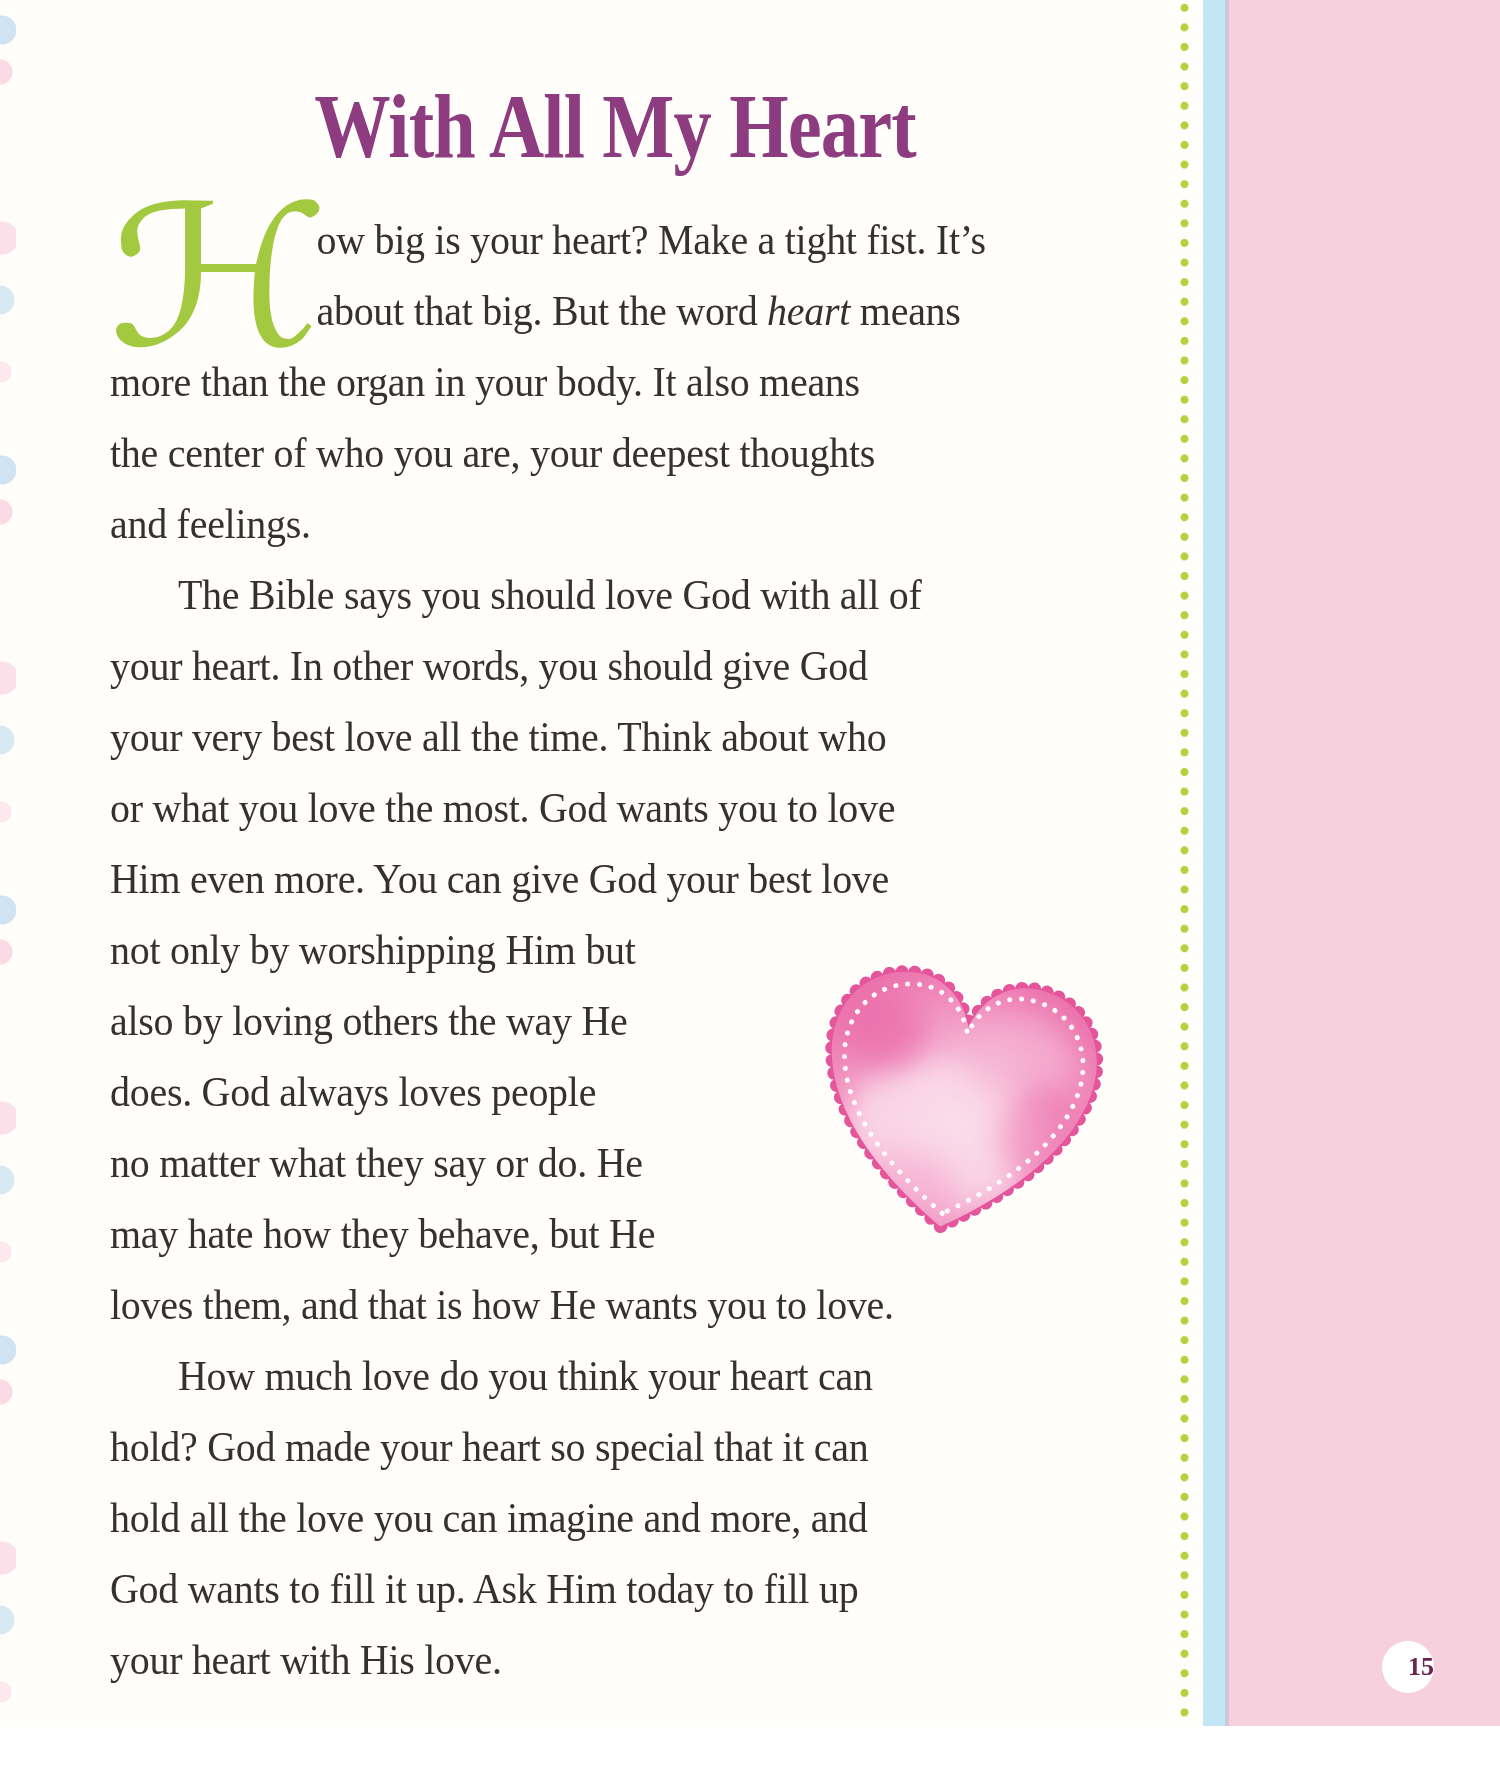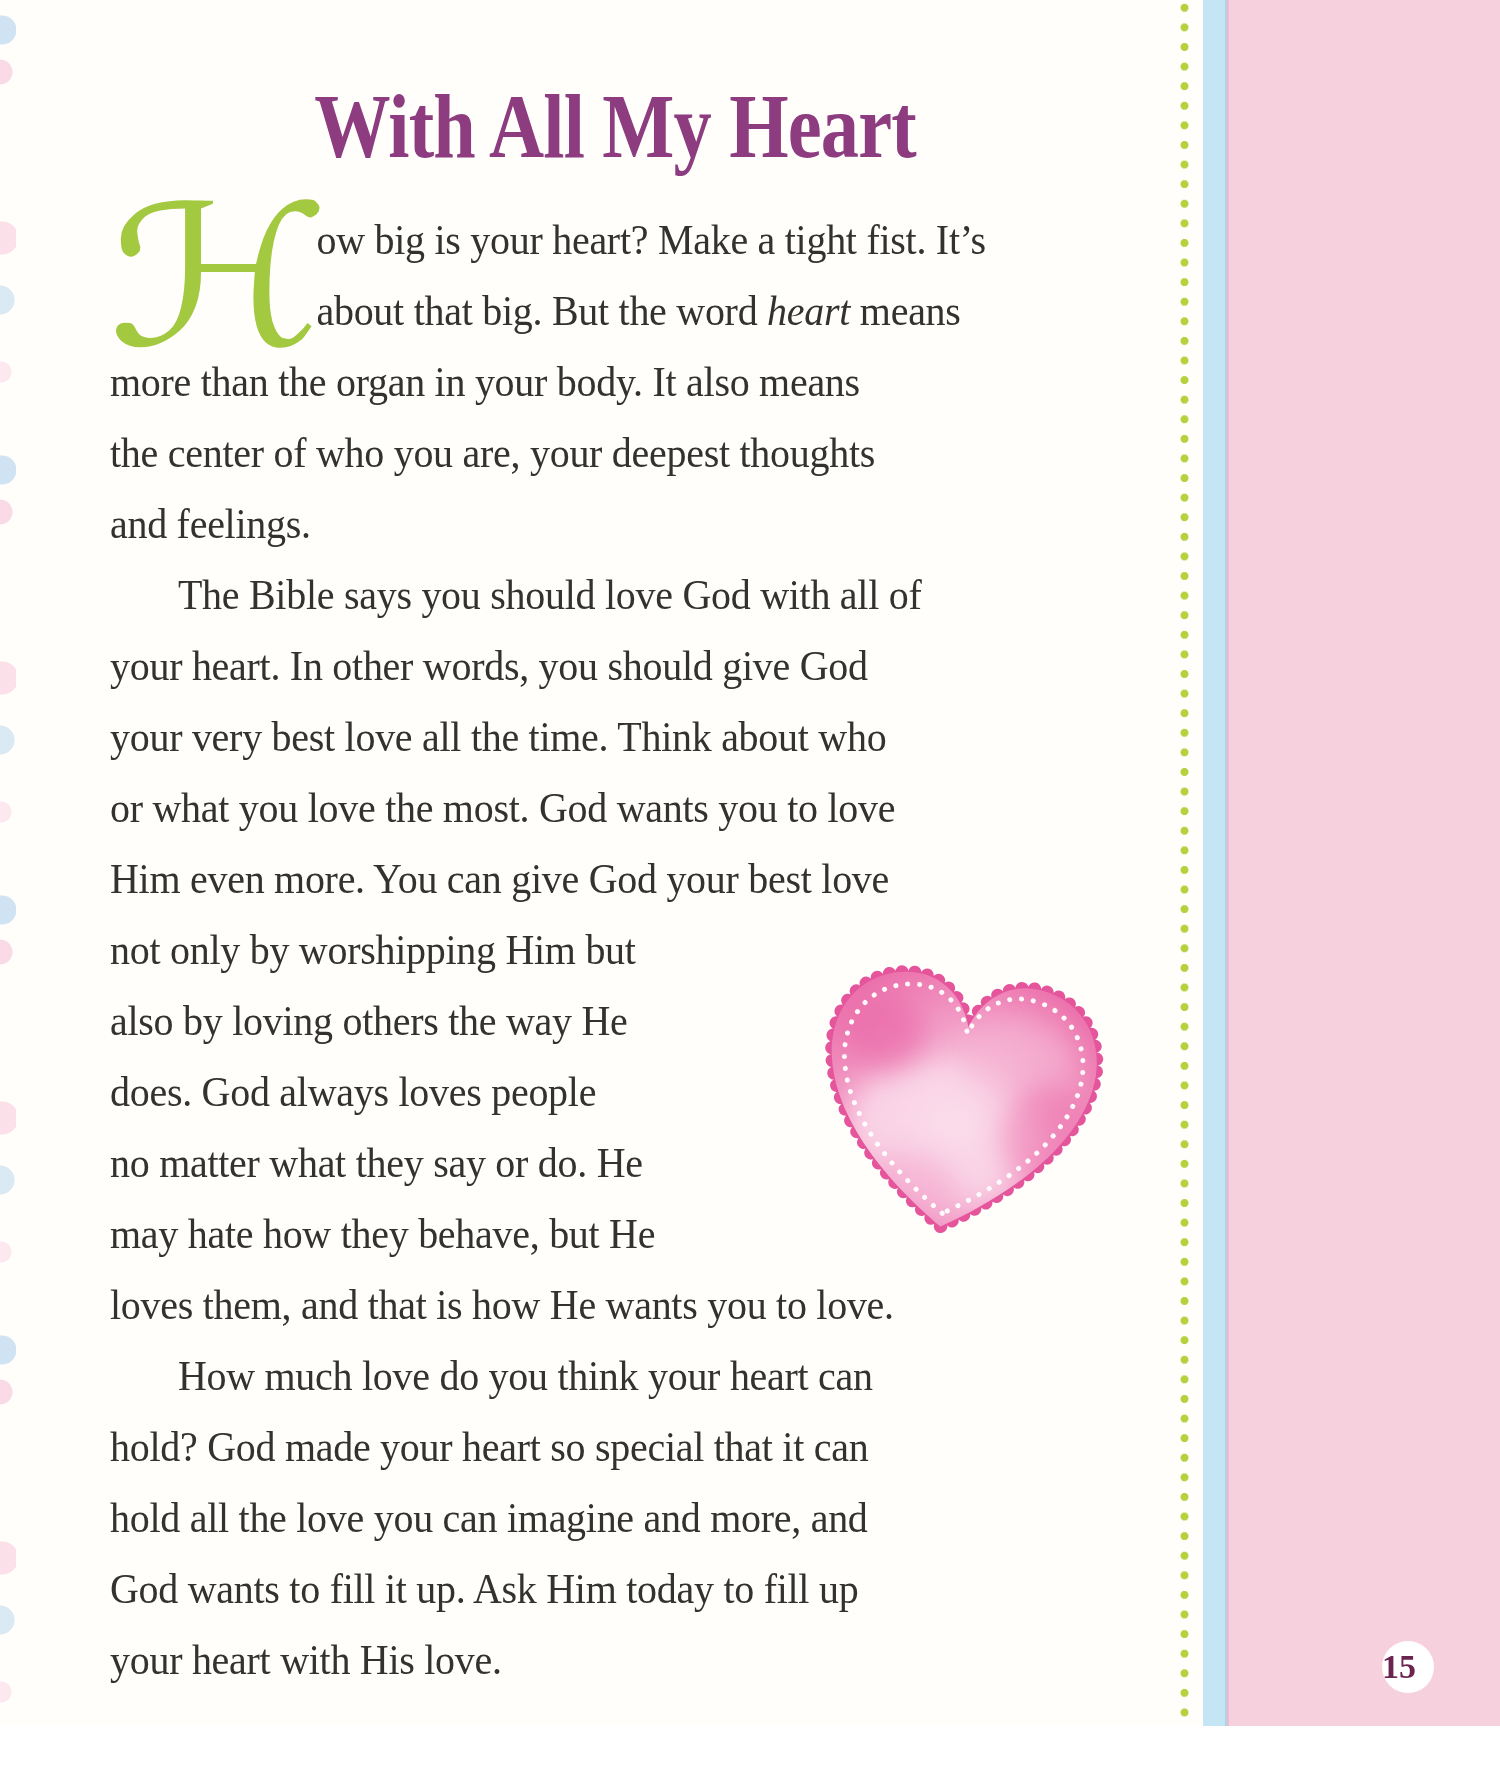--- a/index.html
+++ b/index.html
@@ -85,22 +85,22 @@
   .pink-panel{
     position:absolute;left:1227px;top:0;bottom:0;right:0;
     background:var(--pink-panel-color);
     border-left:2px solid var(--pink-panel-edge-color);
     box-sizing:border-box;
   }
   .page-number-badge{
     position:absolute;left:1382px;top:1641px;width:52px;height:52px;
     border-radius:50%;
     background:var(--page-number-bg);
-    display:flex;align-items:center;justify-content:flex-start;
-    font-size:34px;font-weight:700;
+    display:flex;align-items:center;justify-content:flex-end;
+    font-size:26px;font-weight:700;
     color:var(--page-number-color);
   }
   i{font-style:italic;}
 </style>
 </head>
 <body>
 
 <div class="page">
 
   <div class="edge-pattern"></div>

